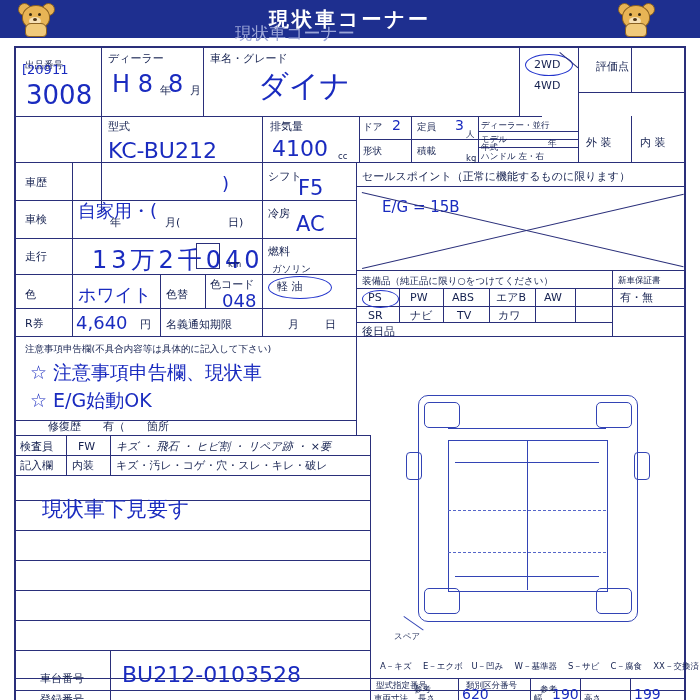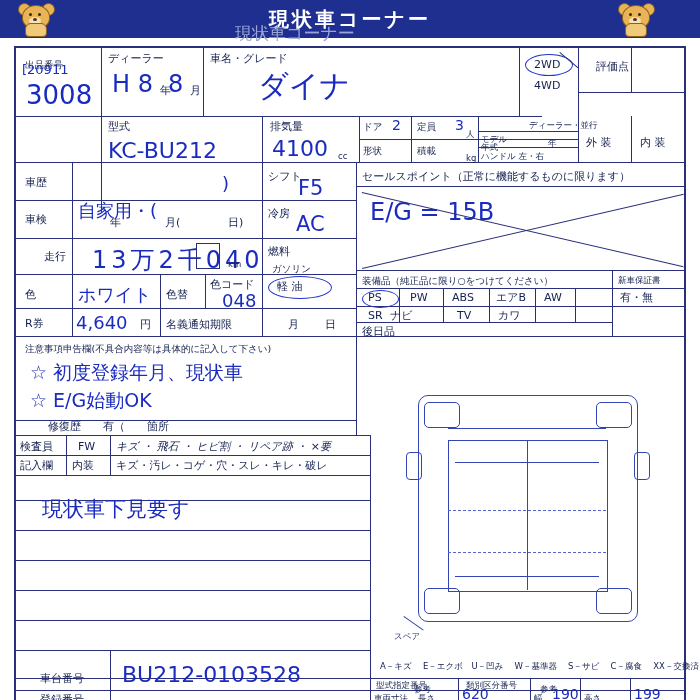--- a/index.html
+++ b/index.html
@@ -169,21 +169,21 @@
   <div class="lbl sm" style="left:363px;top:120px;">ドア</div>
   <div class="hand sm" style="left:392px;top:117px;">2</div>
   <div class="lbl sm" style="left:417px;top:120px;">定員</div>
   <div class="hand sm" style="left:455px;top:117px;">3</div>
   <div class="lbl xs" style="left:466px;top:128px;">人</div>
 
   <div class="lbl sm" style="left:363px;top:144px;">形状</div>
   <div class="lbl sm" style="left:417px;top:144px;">積載</div>
   <div class="lbl xs" style="left:466px;top:152px;">kg</div>
 
-  <div class="lbl xs" style="left:481px;top:119px;margin-left:48px;">ディーラー・並行</div>
+  <div class="lbl xs" style="left:481px;top:119px;">ディーラー・並行</div>
   <div class="lbl xs" style="left:481px;top:133px;">モデル</div>
   <div class="lbl xs" style="left:481px;top:141px;">年式</div>
   <div class="lbl xs" style="left:548px;top:137px;">年</div>
   <div class="lbl xs" style="left:481px;top:150px;">ハンドル 左・右</div>
 
   <div class="lbl" style="left:586px;top:136px;">外 装</div>
   <div class="lbl" style="left:640px;top:136px;">内 装</div>
 
   <div class="ln vl" style="left:72px;top:162px;height:174px;"></div>
   <div class="ln vl" style="left:262px;top:162px;height:174px;"></div>
@@ -205,21 +205,21 @@
   <div class="hand" style="left:298px;top:176px;font-size:21px;">F5</div>
 
   <div class="lbl" style="left:25px;top:213px;text-align:right;">車検</div>
   <div class="lbl" style="left:110px;top:216px;">年</div>
   <div class="lbl" style="left:165px;top:216px;">月(</div>
   <div class="lbl" style="left:228px;top:216px;">日)</div>
 
   <div class="lbl" style="left:268px;top:207px;">冷房</div>
   <div class="hand" style="left:296px;top:212px;font-size:21px;">AC</div>
 
-  <div class="lbl" style="left:25px;top:250px;margin-left:19px;">走行</div>
+  <div class="lbl" style="left:25px;top:250px;">走行</div>
   <div class="hand" style="left:92px;top:244px;font-size:24px;letter-spacing:4px;">13万2千040</div>
   <div class="bluebox" style="left:196px;top:243px;width:22px;height:24px;"></div>
   <div class="lbl xs" style="left:228px;top:258px;">km</div>
 
   <div class="lbl" style="left:268px;top:245px;">燃料</div>
   <div class="lbl sm" style="left:272px;top:262px;">ガソリン</div>
   <div class="oval" style="left:268px;top:276px;width:62px;height:21px;"></div>
   <div class="lbl" style="left:277px;top:280px;">軽 油</div>
 
   <div class="lbl" style="left:25px;top:288px;">色</div>
@@ -231,21 +231,21 @@
   <div class="lbl" style="left:25px;top:317px;">R券</div>
   <div class="hand med" style="left:76px;top:312px;">4,640</div>
   <div class="lbl" style="left:140px;top:318px;">円</div>
   <div class="lbl" style="left:166px;top:318px;text-align:center;">名義通知期限</div>
   <div class="lbl" style="left:288px;top:318px;">月</div>
   <div class="lbl" style="left:325px;top:318px;">日</div>
 
   <div class="ln hl" style="left:356px;top:186px;width:329px;height:1px;"></div>
   <div class="ln hl" style="left:356px;top:270px;width:329px;height:1px;"></div>
   <div class="lbl" style="left:362px;top:170px;">セールスポイント（正常に機能するものに限ります）</div>
-  <div class="hand" style="left:370px;top:198px;font-size:24px;">E/G = 15B</div>
+  <div class="hand" style="left:382px;top:198px;font-size:15px;">E/G = 15B</div>
   <div class="diag" style="left:362px;top:192px;width:330px;transform:rotate(13deg);"></div>
   <div class="diag" style="left:362px;top:268px;width:330px;transform:rotate(-13deg);"></div>
 
   <div class="ln vl" style="left:612px;top:270px;height:66px;"></div>
   <div class="ln hl" style="left:356px;top:288px;width:329px;height:1px;"></div>
   <div class="ln hl" style="left:356px;top:306px;width:256px;height:1px;"></div>
   <div class="ln hl" style="left:356px;top:322px;width:256px;height:1px;"></div>
   <div class="ln vl" style="left:399px;top:288px;height:34px;"></div>
   <div class="ln vl" style="left:443px;top:288px;height:34px;"></div>
   <div class="ln vl" style="left:489px;top:288px;height:34px;"></div>
@@ -258,32 +258,32 @@
 
   <div class="oval" style="left:362px;top:290px;width:35px;height:16px;"></div>
   <div class="lbl" style="left:368px;top:291px;">PS</div>
   <div class="lbl" style="left:410px;top:291px;">PW</div>
   <div class="lbl" style="left:452px;top:291px;">ABS</div>
   <div class="lbl" style="left:496px;top:291px;">エアB</div>
   <div class="lbl" style="left:544px;top:291px;">AW</div>
   <div class="lbl" style="left:620px;top:291px;">有・無</div>
 
   <div class="lbl" style="left:368px;top:309px;">SR</div>
-  <div class="lbl" style="left:390px;top:309px;">ナビ</div>
+  <div class="lbl" style="left:410px;top:309px;">ナビ</div>
   <div class="lbl" style="left:457px;top:309px;">TV</div>
   <div class="lbl" style="left:498px;top:309px;">カワ</div>
 
   <div class="lbl" style="left:362px;top:325px;text-align:right;">後日品</div>
 
   <div class="ln hl" style="left:14px;top:435px;width:356px;height:1px;"></div>
   <div class="ln vl" style="left:356px;top:336px;height:99px;"></div>
   <div class="ln hl" style="left:14px;top:420px;width:342px;height:1px;"></div>
 
   <div class="lbl sm" style="left:25px;top:342px;">注意事項申告欄(不具合内容等は具体的に記入して下さい)</div>
-  <div class="hand" style="left:30px;top:360px;font-size:19px;">☆ 初度登録年月、現状車</div>
+  <div class="hand" style="left:30px;top:360px;font-size:19px;">☆ 注意事項申告欄、現状車</div>
   <div class="hand" style="left:30px;top:388px;font-size:19px;">☆ E/G始動OK</div>
   <div class="lbl" style="left:48px;top:420px;">修復歴　　有（　　箇所</div>
 
   <div class="ln hl" style="left:14px;top:455px;width:356px;height:1px;"></div>
   <div class="ln hl" style="left:14px;top:475px;width:356px;height:1px;"></div>
   <div class="ln vl" style="left:66px;top:435px;height:40px;"></div>
   <div class="ln vl" style="left:110px;top:435px;height:40px;"></div>
   <div class="ln vl" style="left:370px;top:435px;height:243px;"></div>
 
   <div class="lbl" style="left:20px;top:440px;">検査員</div>

